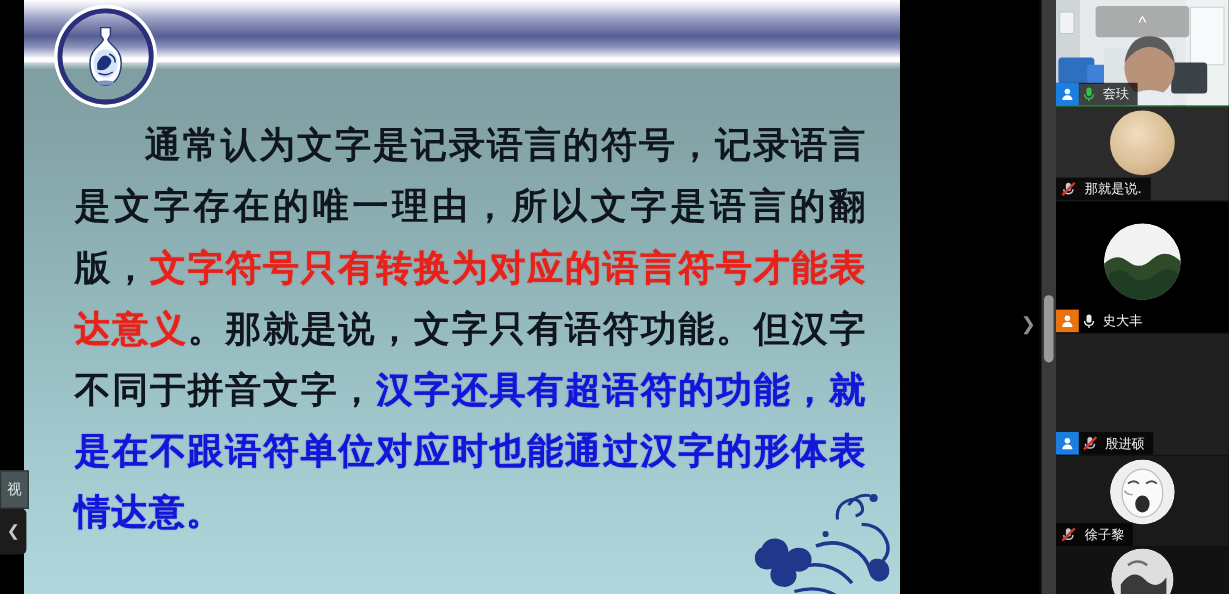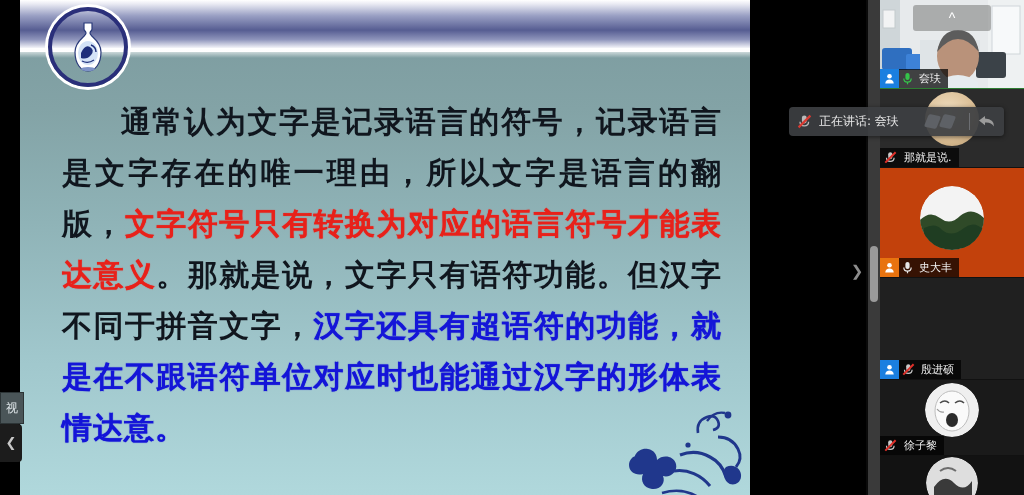--- a/index.html
+++ b/index.html
@@ -197,21 +197,21 @@
           <svg width="13" height="13" viewBox="0 0 13 13">
               <rect x="4.2" y="1.2" width="4.2" height="7" rx="2.1" fill="#c9c9c9"></rect>
               <path d="M2.5 6.8c0 2.3 1.7 3.6 3.8 3.6s3.8-1.3 3.8-3.6" stroke="#c9c9c9" stroke-width="1.2" fill="none"></path>
               <line x1="1.3" y1="11.6" x2="11.6" y2="1.3" stroke="#e0302a" stroke-width="2"></line>
             </svg>
         </span>
         <span class="pname">那就是说.</span>
       </div>
     </div>
 
-    <div class="tile" style="height:109px;background:#c2410c;text-decoration:underline;">
+    <div class="tile" style="height:109px;background:#000000;text-decoration:underline;">
       <div class="avatar" style="width:64px;height:64px;">
         <svg width="64" height="64" viewBox="0 0 64 64">
           <circle cx="32" cy="32" r="32" fill="#f3f3f3"></circle>
           <path d="M0 34 q10 -10 20 -2 q10 8 20 -2 q12 -10 24 2 l0 30 l-64 0 z" fill="#2f4a28"></path>
           <path d="M4 42 q12 -6 18 2 q10 8 22 -2 q10 -8 20 2 l0 20 l-60 0 z" fill="#1f3d22"></path>
           <circle cx="32" cy="32" r="32" fill="none"></circle>
         </svg>
       </div>
       <div class="nameplate">
         <span class="pbadge orange">
@@ -278,34 +278,14 @@
         <svg width="52" height="52" viewBox="0 0 52 52">
           <circle cx="26" cy="26" r="26" fill="#dedede"></circle>
           <path d="M8 30 q10 -14 20 -4 q10 10 18 -2 l0 28 l-38 0 z" fill="#3a3a3a"></path>
           <path d="M14 14 q8 -6 16 0" stroke="#6d6d6d" stroke-width="2" fill="none"></path>
         </svg>
       </div>
     </div>
 
   </div>
 
-  <div id="speaking-toast">
-    <span class="tmic">
-      <svg width="15" height="15" viewBox="0 0 15 15">
-          <rect x="4.9" y="1.4" width="4.8" height="8" rx="2.4" fill="#b9b9b9"></rect>
-          <path d="M3 7.8c0 2.6 1.9 4.1 4.3 4.1s4.3-1.5 4.3-4.1" stroke="#b9b9b9" stroke-width="1.3" fill="none"></path>
-          <line x1="1.6" y1="13.4" x2="13.4" y2="1.6" stroke="#d83a32" stroke-width="2.2"></line>
-        </svg>
-    </span>
-    <span class="ttext">正在讲话: 夽玞</span>
-    <span class="treact">
-      <span class="rhombus"></span>
-        <span class="rhombus"></span>
-    </span>
-    <span class="sep"></span>
-    <span class="treply">
-      <svg width="17" height="15" viewBox="0 0 17 15">
-          <path d="M7 2 L1 6.6 L7 11.2 L7 8.6 q6 -0.6 9 4 q0.6 -7.4 -9 -8.2 z" fill="#9b9b9b"></path>
-        </svg>
-    </span>
-  </div>
 
 </div>
 
 </body></html>

